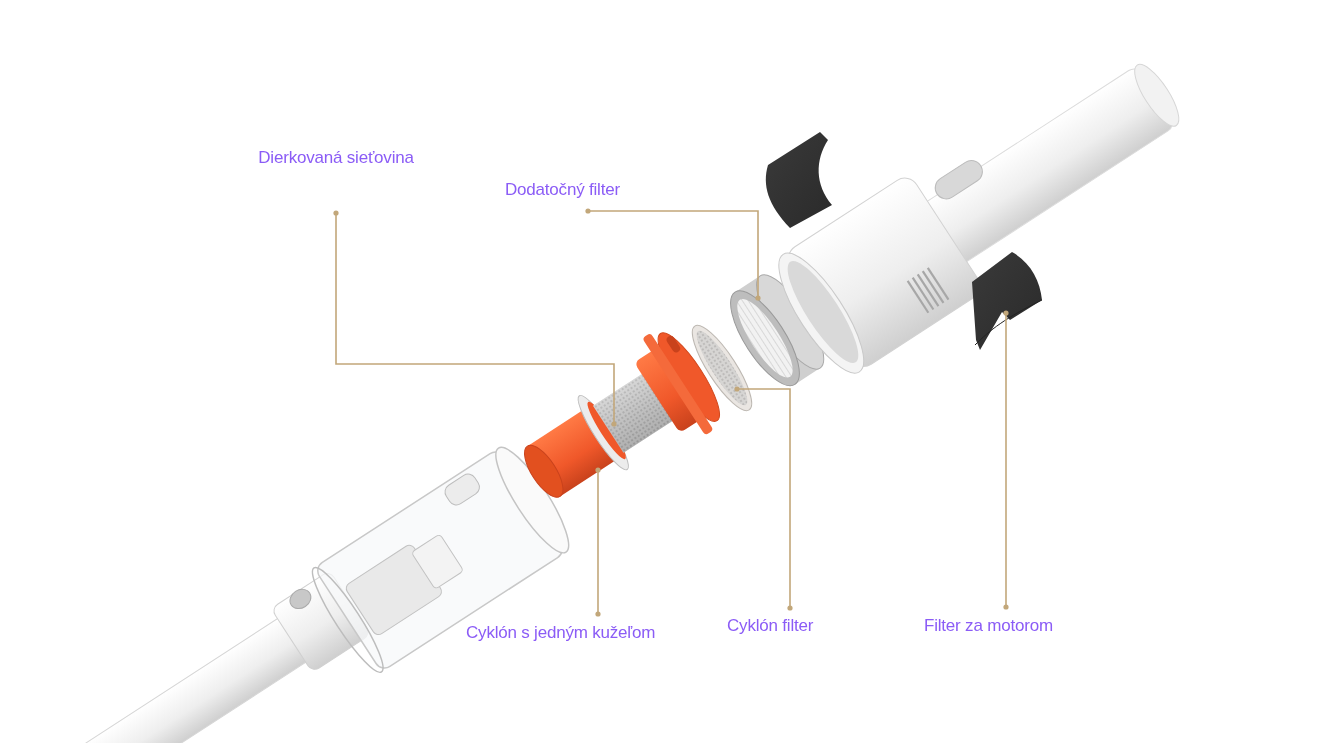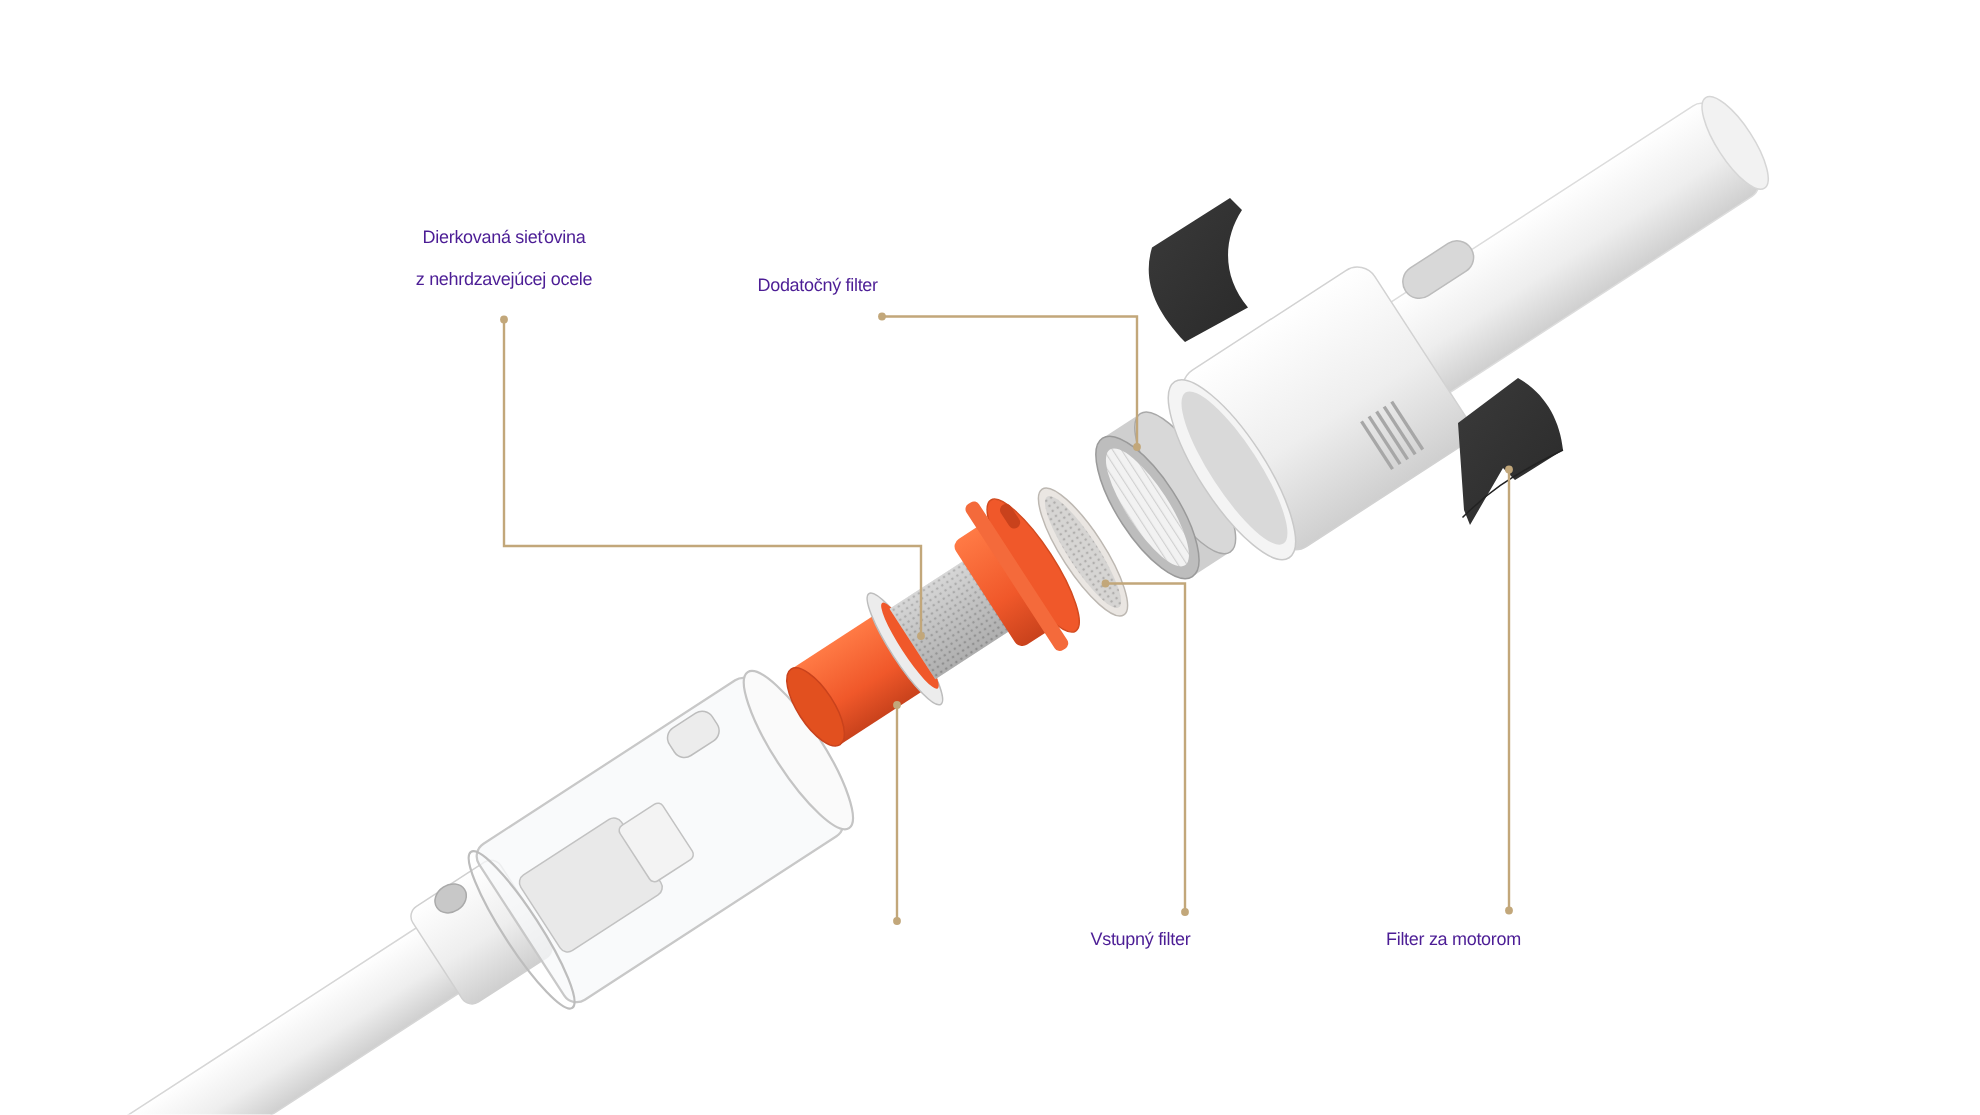--- a/index.html
+++ b/index.html
@@ -1,19 +1,19 @@
 <!DOCTYPE html>
 <html><head>
 <meta charset="utf-8">
 <style>
   html, body { margin: 0; padding: 0; background: #ffffff; }
   body { width: 1320px; height: 743px; position: relative; overflow: hidden;
          font-family: "Liberation Sans", "DejaVu Sans", sans-serif; }
   .stage { position: absolute; left: 0; top: 0; width: 1320px; height: 743px; }
-  .label { position: absolute; color: #4c1d95; font-size: 12px; line-height: 28px;
+  .label { position: absolute; color: #8b5cf6; font-size: 17px; line-height: 28px;
            letter-spacing: -0.2px; white-space: nowrap; }
   .label.center { text-align: center; }
   svg { position: absolute; left: 0; top: 0; }
 </style>
 </head>
 <body>
 
 <div class="stage">
 
   <svg width="1320" height="743" viewBox="0 0 1320 743">
@@ -152,23 +152,23 @@
       <circle cx="598" cy="614" r="2.6"></circle>
       <circle cx="737" cy="389" r="2.6"></circle>
       <circle cx="790" cy="608" r="2.6"></circle>
       <circle cx="1006" cy="313" r="2.6"></circle>
       <circle cx="1006" cy="607" r="2.6"></circle>
     </g>
   </svg>
 
   <div class="label center" style="left:226px; top:144px; width:220px;">
     <div>Dierkovaná sieťovina</div>
-    <div>z nehrdzavejúcej ocele</div>
   </div>
 
   <div class="label" style="left:505px; top:176px;">Dodatočný filter</div>
 
+  <div class="label" style="left:466px; top:619px;">Cyklón s jedným kužeľom</div>
 
-  <div class="label" style="left:727px; top:612px;">Vstupný filter</div>
+  <div class="label" style="left:727px; top:612px;">Cyklón filter</div>
 
   <div class="label" style="left:924px; top:612px;">Filter za motorom</div>
 
 </div>
 
 </body></html>

